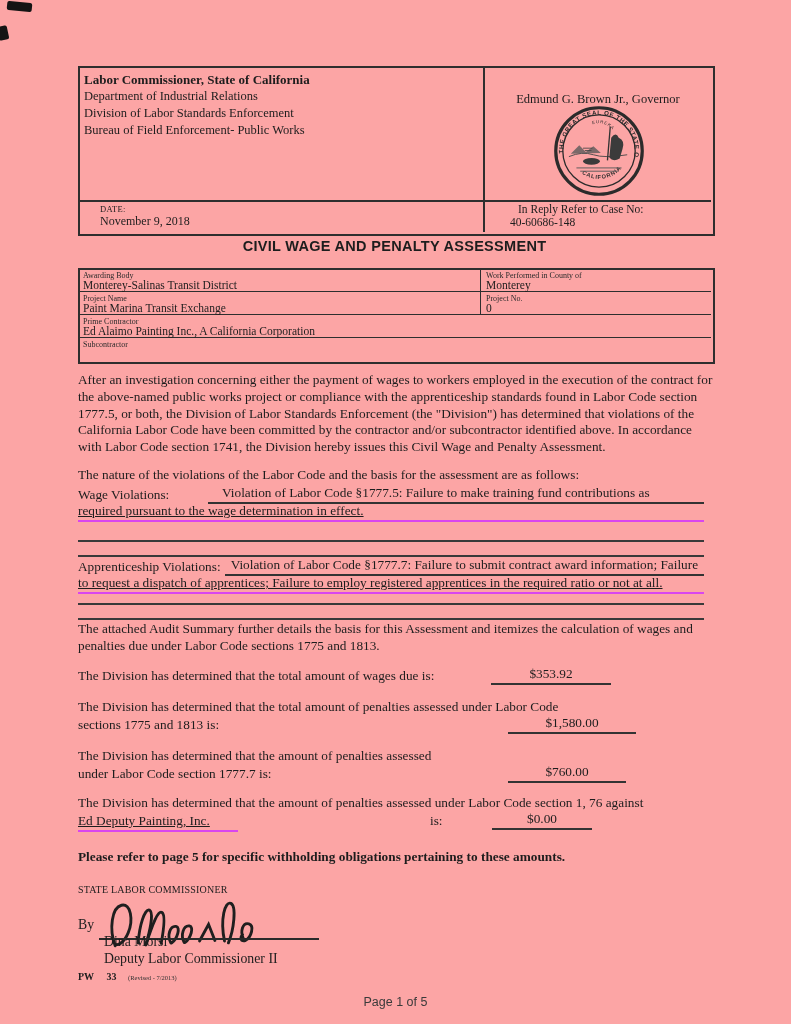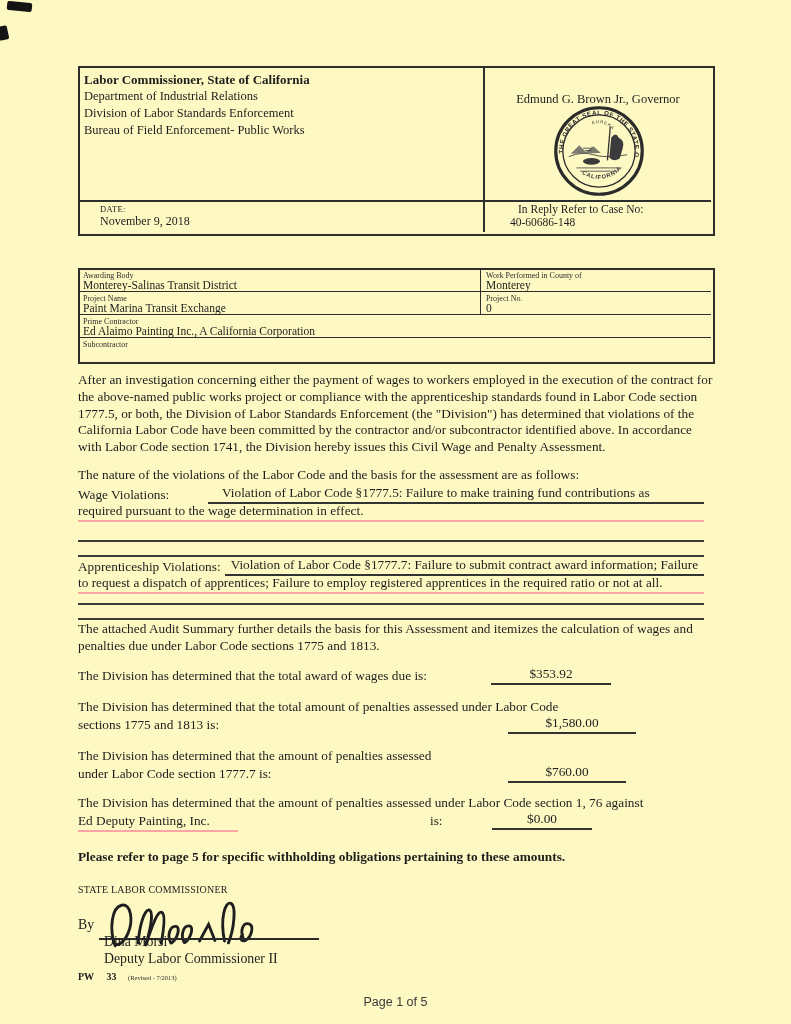--- a/index.html
+++ b/index.html
@@ -1,23 +1,23 @@
 <!DOCTYPE html>
 <html><head>
 <meta charset="utf-8">
 <style>
   html,body{margin:0;padding:0;background:#ffffff;}
-  .page{position:relative;width:791px;height:1024px;background:#fef9c3;
+  .page{position:relative;width:791px;height:1024px;background:#fca5a5;
         font-family:"Liberation Serif",serif;color:#1d1d1d;overflow:hidden;}
   .abs{position:absolute;}
   .sans{font-family:"Liberation Sans",sans-serif;}
   .bold{font-weight:bold;}
   .body-text{font-size:13.3px;line-height:16.8px;}
   .rule{border-bottom:2px solid #3a3a3a;height:0;}
-  .uline{border-bottom:2px solid #fca5a5;}
+  .uline{border-bottom:2px solid #d946ef;text-decoration:underline;}
   .tiny-label{font-size:8px;line-height:9px;color:#2a2a2a;}
   .cell-val{font-size:11.5px;line-height:13px;}
   
   .hdr-box{left:78px;top:66px;width:633px;height:166px;border:2px solid #2e2e2e;}
   .hdr-vline{left:483px;top:66px;width:0;height:166px;border-left:2px solid #2e2e2e;}
   .hdr-hline{left:78px;top:200px;width:633px;height:0;border-top:2px solid #2e2e2e;}
   
   .tbl-box{left:78px;top:268px;width:633px;height:92px;border:2px solid #2e2e2e;}
   .tbl-h1{left:78px;top:291px;width:633px;border-top:1.5px solid #2e2e2e;}
   .tbl-h2{left:78px;top:314px;width:633px;border-top:1.5px solid #2e2e2e;}
@@ -78,20 +78,21 @@
       <path d="M26,68 h48 M30,71.5 h40" stroke="#5a5a5a" stroke-width="1" fill="none"></path>
       <path d="M33,47 h10 M35,49.5 h7" stroke="#444" stroke-width="0.9"></path>
     </svg>
   </div>
 
   <div class="abs" style="left:100px;top:204px;font-size:8.5px;letter-spacing:0.3px;">DATE:</div>
   <div class="abs" style="left:100px;top:214px;font-size:12px;">November 9, 2018</div>
   <div class="abs" style="left:518px;top:203px;font-size:11.5px;">In Reply Refer to Case No:</div>
   <div class="abs" style="left:510px;top:216px;font-size:11.5px;">40-60686-148</div>
 
+  <div class="abs sans bold" style="left:78px;top:238px;width:633px;text-align:center;font-size:14.5px;letter-spacing:0.3px;">CIVIL WAGE AND PENALTY ASSESSMENT</div>
 
   <div class="abs tbl-box"></div>
   <div class="abs tbl-h1"></div>
   <div class="abs tbl-h2"></div>
   <div class="abs tbl-h3"></div>
   <div class="abs tbl-v"></div>
 
   <div class="abs tiny-label" style="left:83px;top:271px;">Awarding Body</div>
   <div class="abs cell-val" style="left:83px;top:279px;">Monterey-Salinas Transit District</div>
   <div class="abs tiny-label" style="left:486px;top:271px;">Work Performed in County of</div>
@@ -123,21 +124,21 @@
   <div class="abs vio-row body-text" style="left:78px;top:557px;width:626px;">
     <span class="vio-label" style="padding-right:4px;">Apprenticeship Violations:</span>
     <span class="vio-fill">Violation of Labor Code §1777.7: Failure to submit contract award information; Failure</span>
   </div>
   <div class="abs body-text uline" style="left:78px;top:571px;width:626px;padding-top:4px;">to request a dispatch of apprentices; Failure to employ registered apprentices in the required ratio or not at all.</div>
   <div class="abs rule" style="left:78px;top:603px;width:626px;"></div>
   <div class="abs rule" style="left:78px;top:618px;width:626px;"></div>
 
   <div class="abs body-text" style="left:78px;top:621px;width:640px;">The attached Audit Summary further details the basis for this Assessment and itemizes the calculation of wages and penalties due under Labor Code sections 1775 and 1813.</div>
 
-  <div class="abs body-text" style="left:78px;top:668px;width:450px;">The Division has determined that the total award of wages due is:</div>
+  <div class="abs body-text" style="left:78px;top:668px;width:450px;">The Division has determined that the total amount of wages due is:</div>
   <div class="abs amt" style="left:491px;top:665px;width:120px;">$353.92</div>
 
   <div class="abs body-text" style="left:78px;top:699px;width:640px;">The Division has determined that the total amount of penalties assessed under Labor Code</div>
   <div class="abs body-text" style="left:78px;top:717px;width:400px;">sections 1775 and 1813 is:</div>
   <div class="abs amt" style="left:508px;top:714px;width:128px;">$1,580.00</div>
 
   <div class="abs body-text" style="left:78px;top:748px;width:640px;">The Division has determined that the amount of penalties assessed</div>
   <div class="abs body-text" style="left:78px;top:766px;width:400px;">under Labor Code section 1777.7 is:</div>
   <div class="abs amt" style="left:508px;top:763px;width:118px;">$760.00</div>
 

